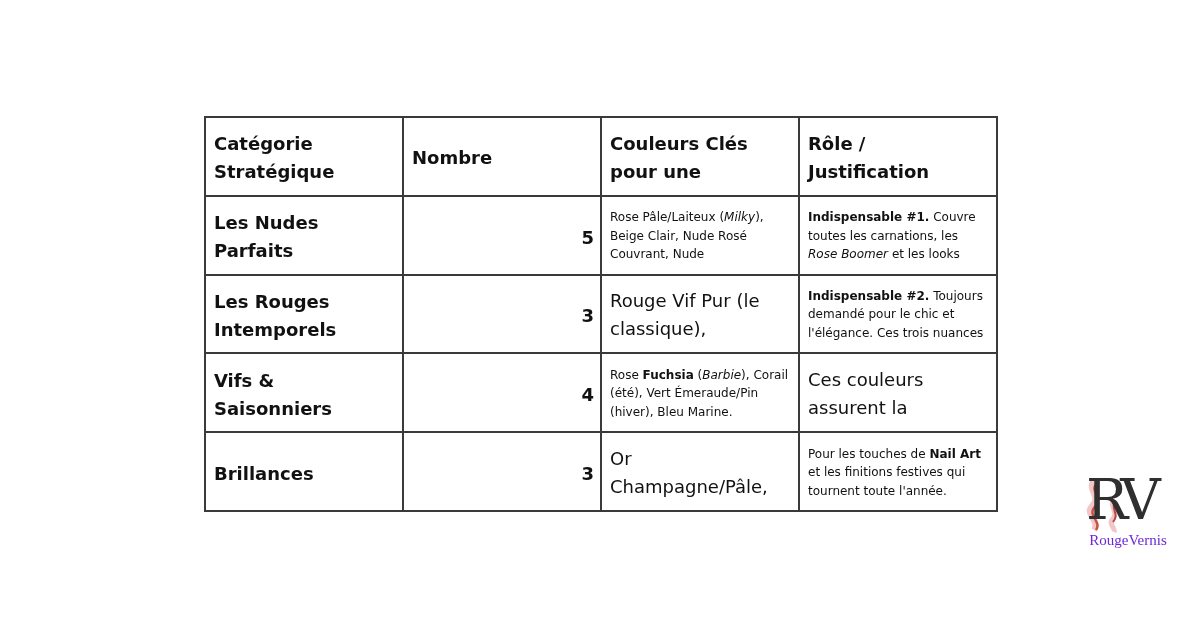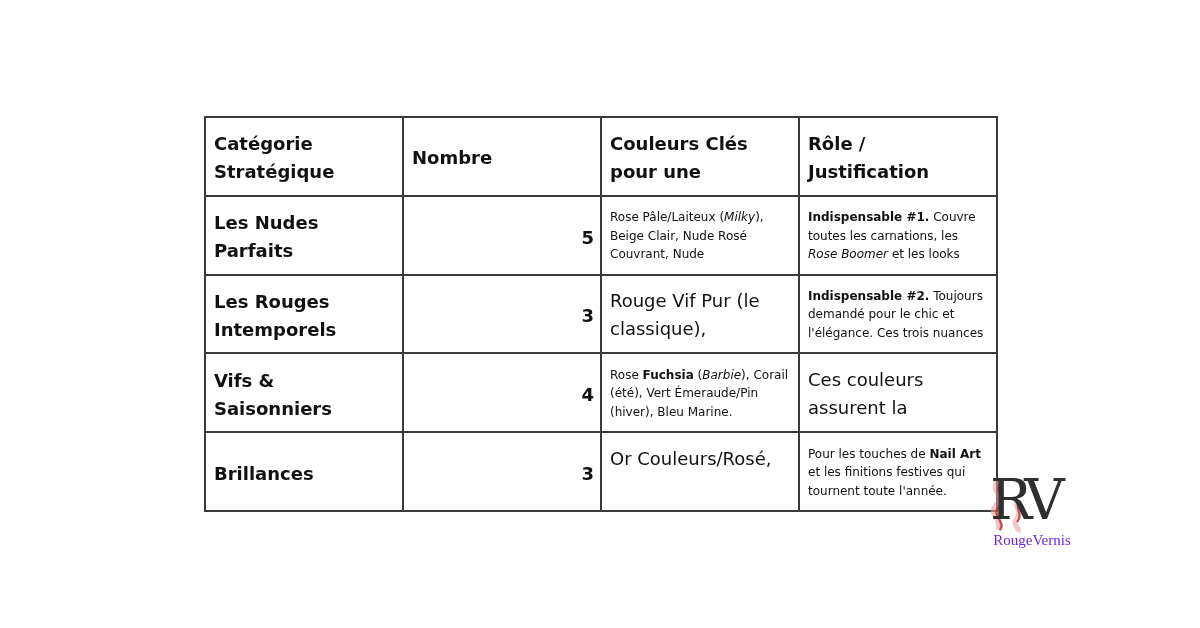--- a/index.html
+++ b/index.html
@@ -24,21 +24,21 @@
   .cell.top { justify-content: flex-start; padding-top: 4px; }
   .big { font-size: 18px; line-height: 28px; }
   .bold { font-weight: bold; }
   .small { font-size: 12px; line-height: 18.5px; }
   .num { text-align: right; font-weight: bold; font-size: 18px; padding-right: 6px; }
   .col1 { width: 198px; }
   .col2 { width: 198px; }
   .col3 { width: 198px; }
   .col4 { width: 198px; }
   .logo {
-    position: absolute; left: 984px; top: 470px; width: 96px; height: 84px;
+    position: absolute; left: 1080px; top: 470px; width: 96px; height: 84px;
   }
   .logo-letters {
     position: absolute; left: 6px; top: 0; width: 86px; height: 60px;
     font-family: "DejaVu Serif", "Liberation Serif", serif;
     font-size: 56px; line-height: 60px; color: #2f2f2f; letter-spacing: -6px;
   }
   .logo-smoke {
     position: absolute; left: 0; top: 4px; width: 50px; height: 60px;
   }
   .logo-name {
@@ -156,21 +156,21 @@
             <span class="big bold">Brillances</span>
           </div>
     </td>
     <td>
       <div class="cell num">
             <span>3</span>
           </div>
     </td>
     <td>
       <div class="cell top">
-            <span class="big">Or Couleurs/Rosé,</span>
+            <span class="big">Or Champagne/Pâle,</span>
           </div>
     </td>
     <td>
       <div class="cell top">
             <span class="small"><span>Pour les touches de </span><b>Nail Art</b><span> et les finitions festives qui tournent toute l'année.</span></span>
           </div>
     </td>
   </tr>
 </tbody>
   </table>

